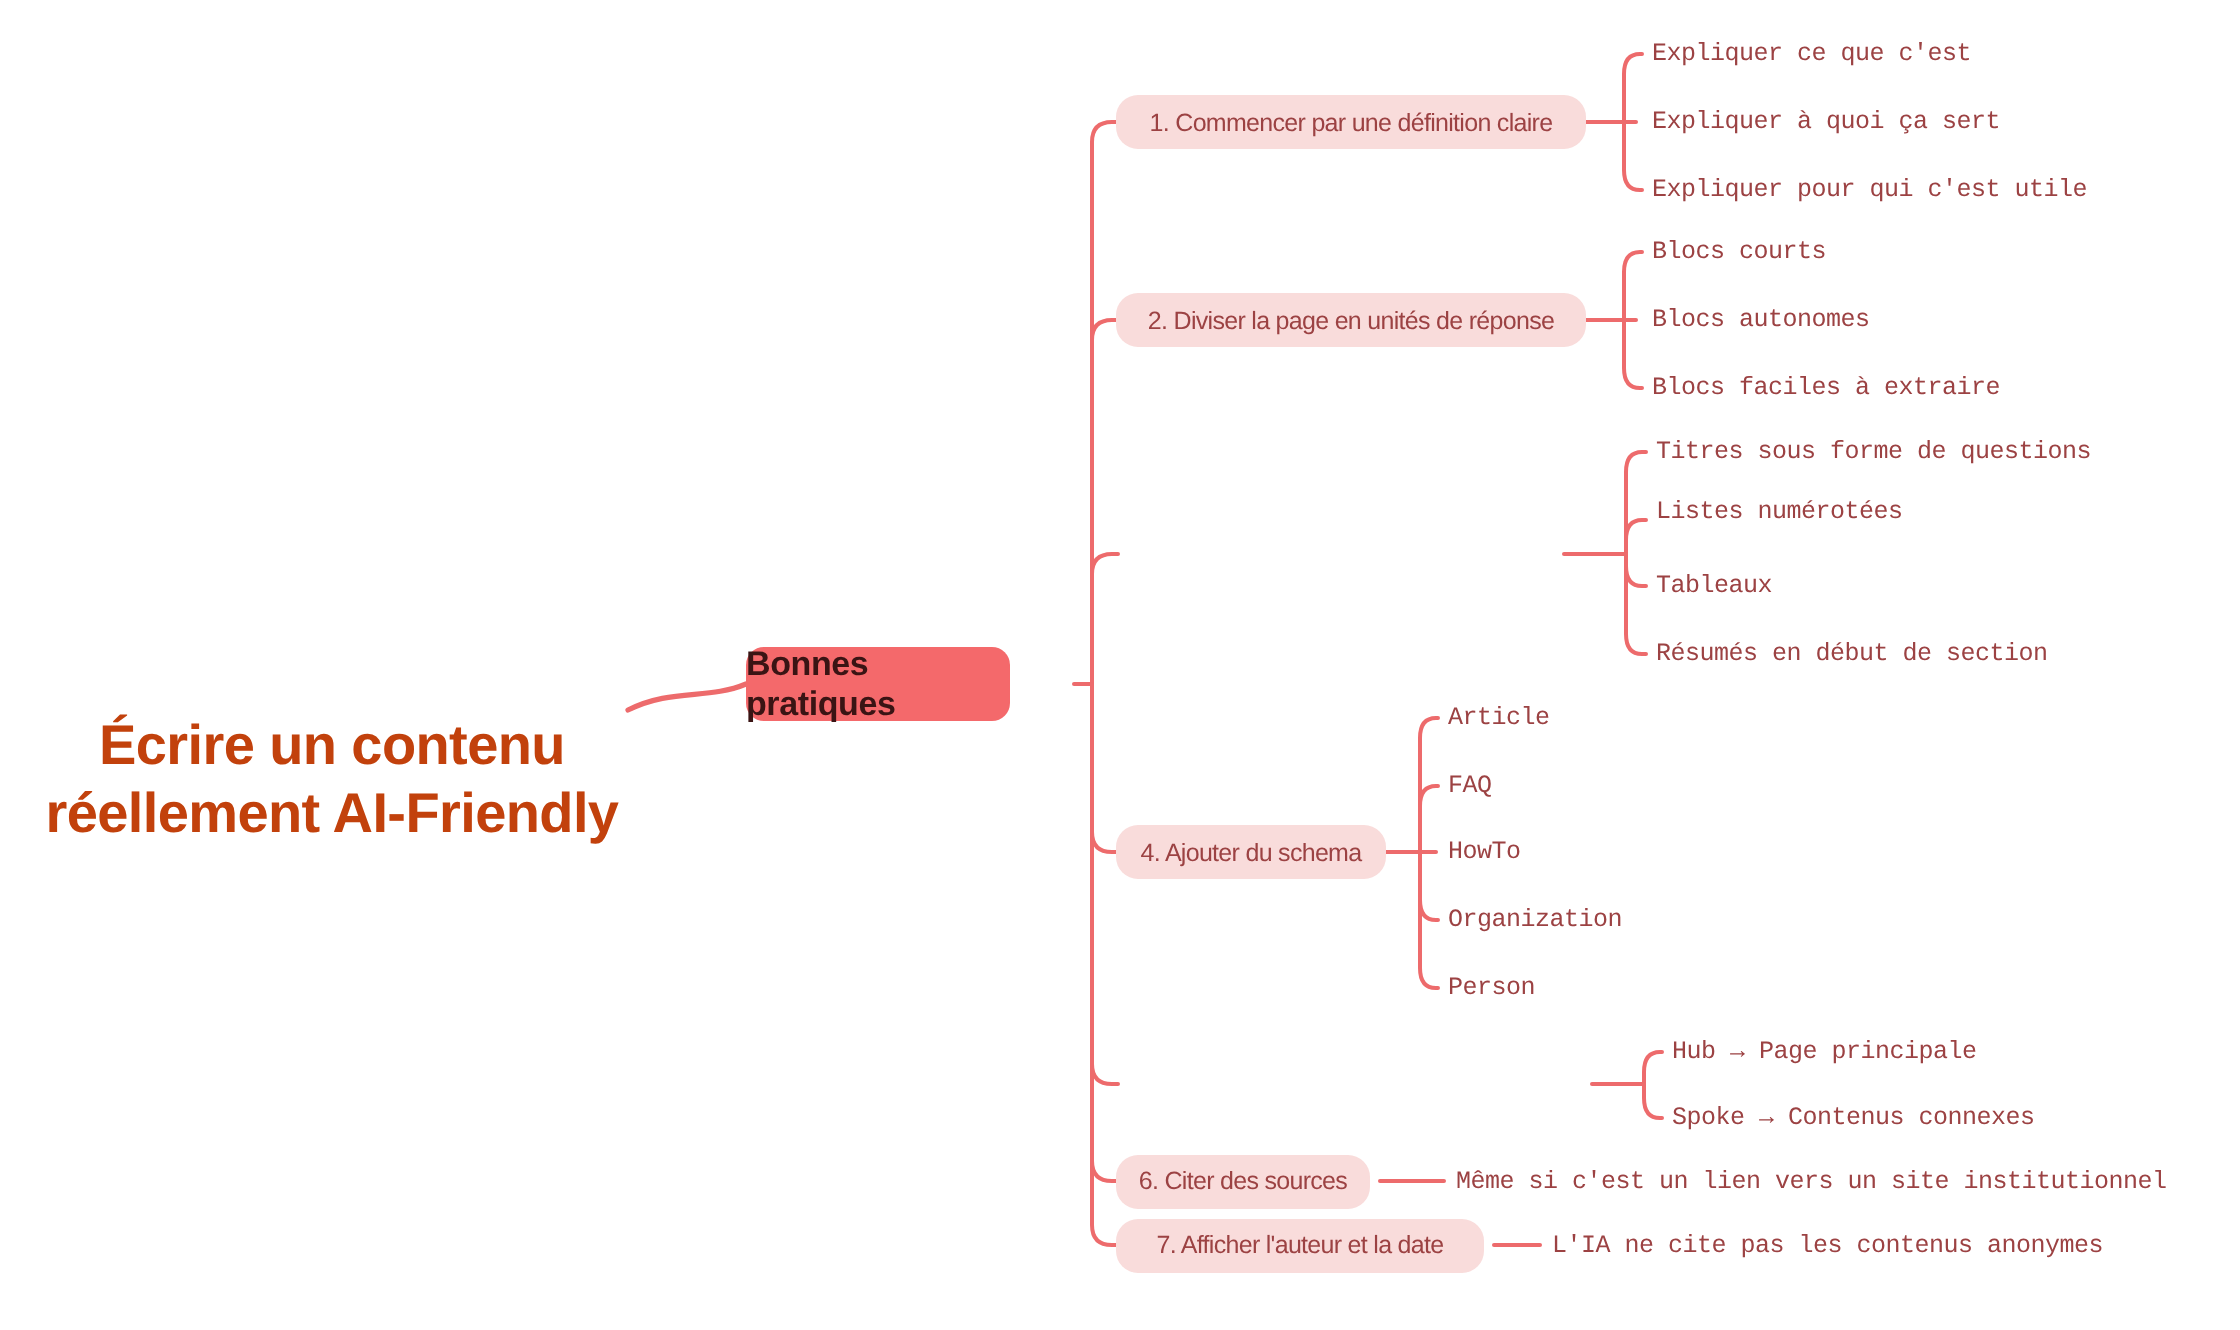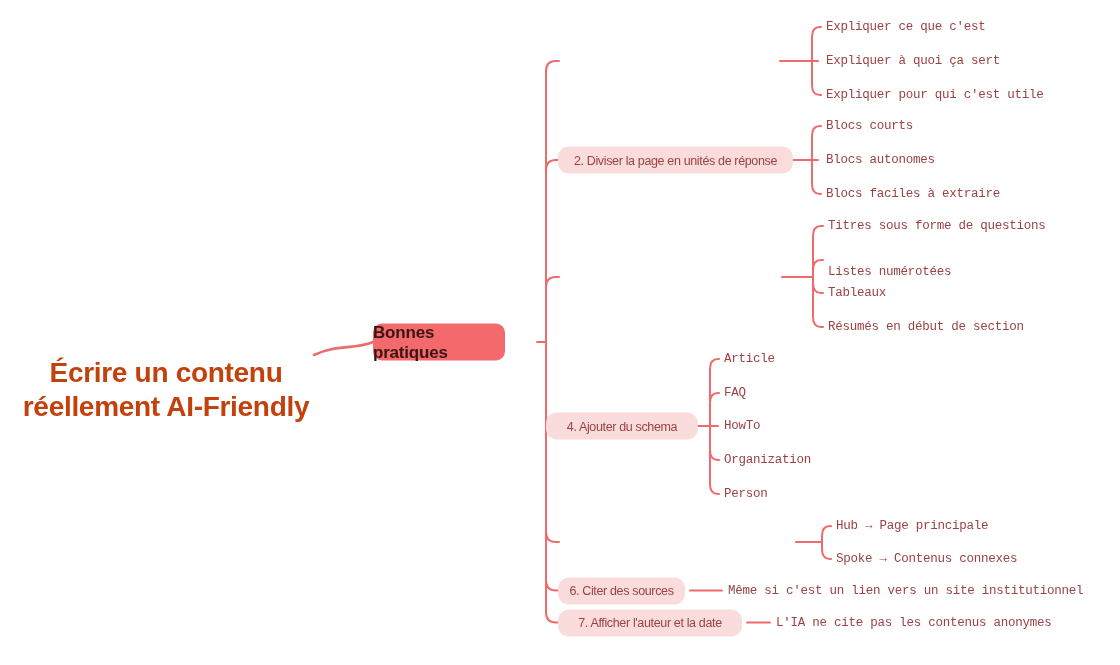--- a/index.html
+++ b/index.html
@@ -119,35 +119,36 @@
 
     <path class="link" d="M 690 590.5 H 722"></path>
 
     <path class="link" d="M 747 622.5 H 770"></path>
   </svg>
 
   <div class="root-topic">Écrire un contenu réellement AI-Friendly</div>
 
   <div class="central">Bonnes pratiques</div>
 
+  <div class="branch" style="left:558px; top:61px;    width:235px">1. Commencer par une définition claire</div>
   <div class="branch" style="left:558px; top:160px;   width:235px">2. Diviser la page en unités de réponse</div>
-  <div class="branch" style="left:546px; top:426px;   width:152px">4. Ajouter du schema</div>
+  <div class="branch" style="left:558px; top:426px;   width:135px">4. Ajouter du schema</div>
   <div class="branch" style="left:558px; top:590.5px; width:127px">6. Citer des sources</div>
   <div class="branch" style="left:558px; top:622.5px; width:184px">7. Afficher l'auteur et la date</div>
 
   <div class="leaf" style="left:826px; top:27px">Expliquer ce que c'est</div>
   <div class="leaf" style="left:826px; top:61px">Expliquer à quoi ça sert</div>
   <div class="leaf" style="left:826px; top:95px">Expliquer pour qui c'est utile</div>
 
   <div class="leaf" style="left:826px; top:126px">Blocs courts</div>
   <div class="leaf" style="left:826px; top:160px">Blocs autonomes</div>
   <div class="leaf" style="left:826px; top:194px">Blocs faciles à extraire</div>
 
   <div class="leaf" style="left:828px; top:226px">Titres sous forme de questions</div>
-  <div class="leaf" style="left:828px; top:272px">Listes numérotées</div>
+  <div class="leaf" style="left:828px; top:256px">Listes numérotées</div>
   <div class="leaf" style="left:828px; top:293px">Tableaux</div>
   <div class="leaf" style="left:828px; top:327px">Résumés en début de section</div>
 
   <div class="leaf" style="left:724px; top:359px">Article</div>
   <div class="leaf" style="left:724px; top:393px">FAQ</div>
   <div class="leaf" style="left:724px; top:426px">HowTo</div>
   <div class="leaf" style="left:724px; top:460px">Organization</div>
   <div class="leaf" style="left:724px; top:494px">Person</div>
 
   <div class="leaf" style="left:836px; top:526px">Hub → Page principale</div>

